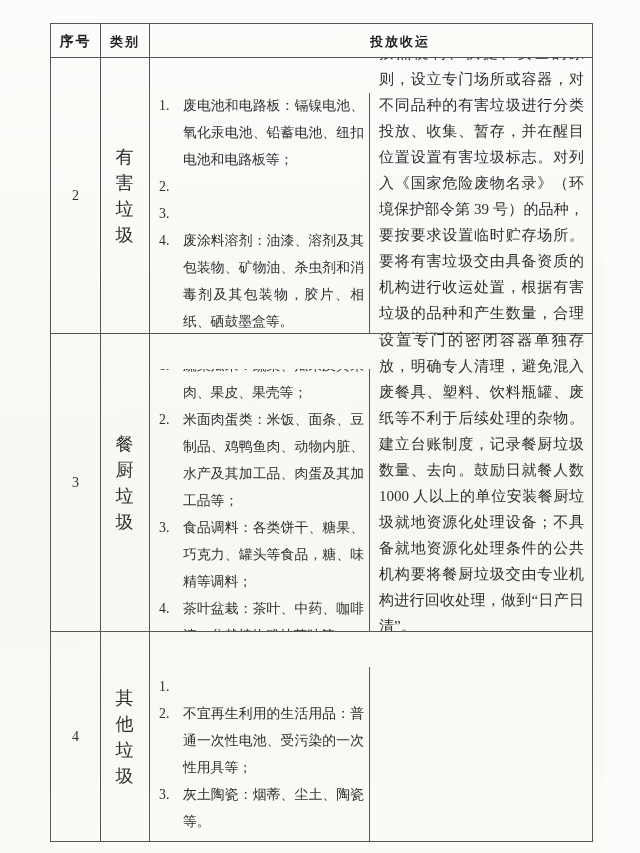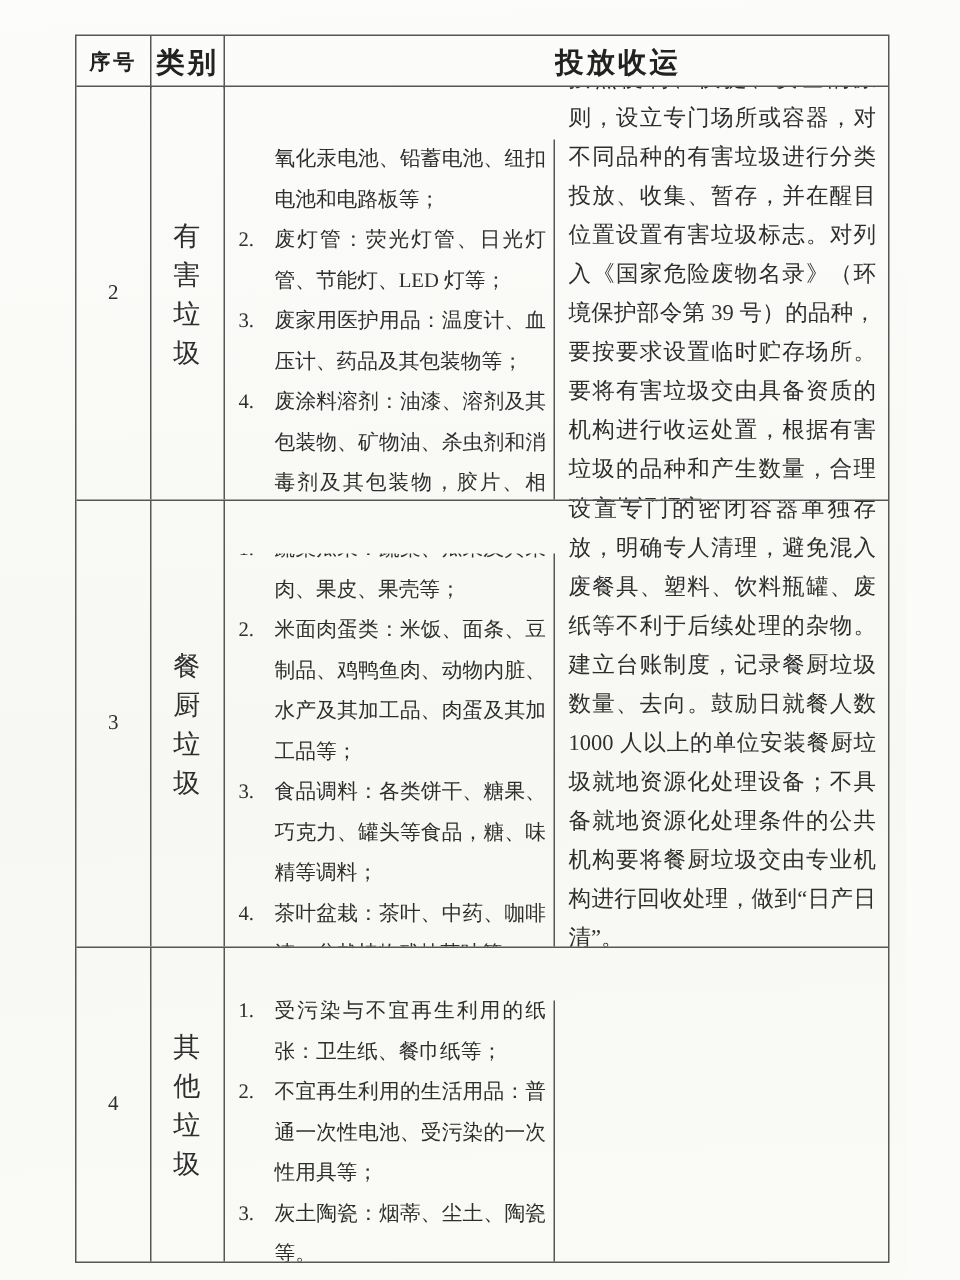--- a/index.html
+++ b/index.html
@@ -35,21 +35,21 @@
     border-right: 1px solid #565656;
     overflow: hidden;
     display: flex;
     align-items: center;
     justify-content: center;
     box-sizing: border-box;
   }
   .cell.last { border-right: none; }
   .th {
     font-weight: bold;
-    font-size: 19px;
+    font-size: 13px;
     letter-spacing: 2px;
     color: #222;
   }
   .c-idx { font-size: 14px; }
   .cat {
     display: inline-block;
     width: 2em;
     font-size: 18px;
     line-height: 26px;
     text-align: center;
@@ -95,25 +95,23 @@
       <span class="cat">有害垃圾</span>
     </div>
     <div class="cell c-items">
       <div class="ilist">
               <div class="item">
                 <span class="num">1.</span>
                 <span class="itext">废电池和电路板：镉镍电池、氧化汞电池、铅蓄电池、纽扣电池和电路板等；</span>
               </div>
               <div class="item">
                 <span class="num">2.</span>
-                <span class="itext">废灯管：荧光灯管、日光灯管、节能灯、LED 灯等；</span>
               </div>
               <div class="item">
                 <span class="num">3.</span>
-                <span class="itext">废家用医护用品：温度计、血压计、药品及其包装物等；</span>
               </div>
               <div class="item">
                 <span class="num">4.</span>
                 <span class="itext">废涂料溶剂：油漆、溶剂及其包装物、矿物油、杀虫剂和消毒剂及其包装物，胶片、相纸、硒鼓墨盒等。</span>
               </div>
             </div>
     </div>
     <div class="cell c-disp last">
       <div class="disp">按照便利、快捷、安全的原则，设立专门场所或容器，对不同品种的有害垃圾进行分类投放、收集、暂存，并在醒目位置设置有害垃圾标志。对列入《国家危险废物名录》（环境保护部令第 39 号）的品种，要按要求设置临时贮存场所。要将有害垃圾交由具备资质的机构进行收运处置，根据有害垃圾的品种和产生数量，合理确定收运频率。</div>
     </div>
@@ -151,21 +149,20 @@
 
   <div class="trow brow">
     <div class="cell c-idx">4</div>
     <div class="cell c-cat">
       <span class="cat">其他垃圾</span>
     </div>
     <div class="cell c-items">
       <div class="ilist">
               <div class="item">
                 <span class="num">1.</span>
-                <span class="itext">受污染与不宜再生利用的纸张：卫生纸、餐巾纸等；</span>
               </div>
               <div class="item">
                 <span class="num">2.</span>
                 <span class="itext">不宜再生利用的生活用品：普通一次性电池、受污染的一次性用具等；</span>
               </div>
               <div class="item">
                 <span class="num">3.</span>
                 <span class="itext">灰土陶瓷：烟蒂、尘土、陶瓷等。</span>
               </div>
             </div>

